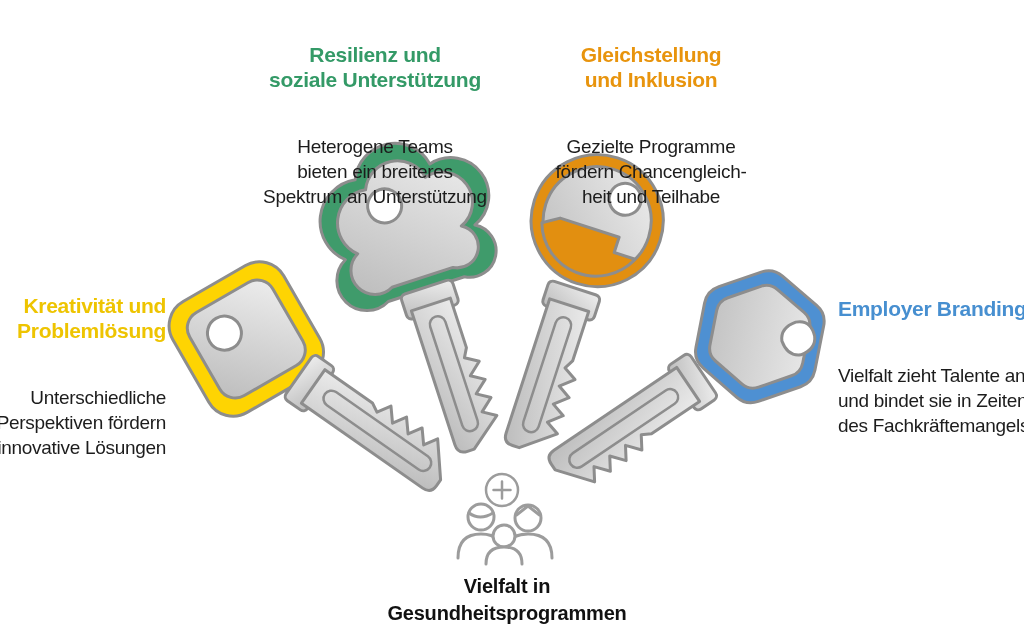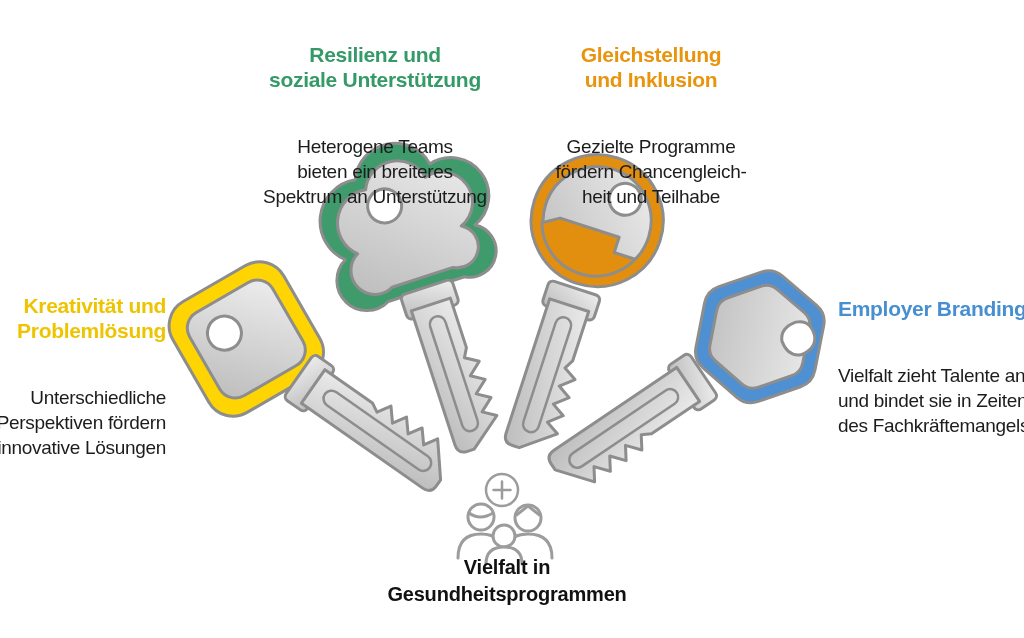--- a/index.html
+++ b/index.html
@@ -152,16 +152,16 @@
 innovative Lösungen</div>
   </div>
 
   <div class="tblock align-l" style="left:838px;top:260px;width:190px;">
     <div class="h" style="color: rgb(71, 143, 208);">Employer Branding</div>
     <div class="b">Vielfalt zieht Talente an
 und bindet sie in Zeiten
 des Fachkräftemangels</div>
   </div>
 
-  <div class="caption" style="left:377px;top:554px;width:260px;">Vielfalt in
+  <div class="caption" style="left:377px;top:573px;width:260px;">Vielfalt in
 Gesundheitsprogrammen</div>
 
 </div>
 
 </body></html>

